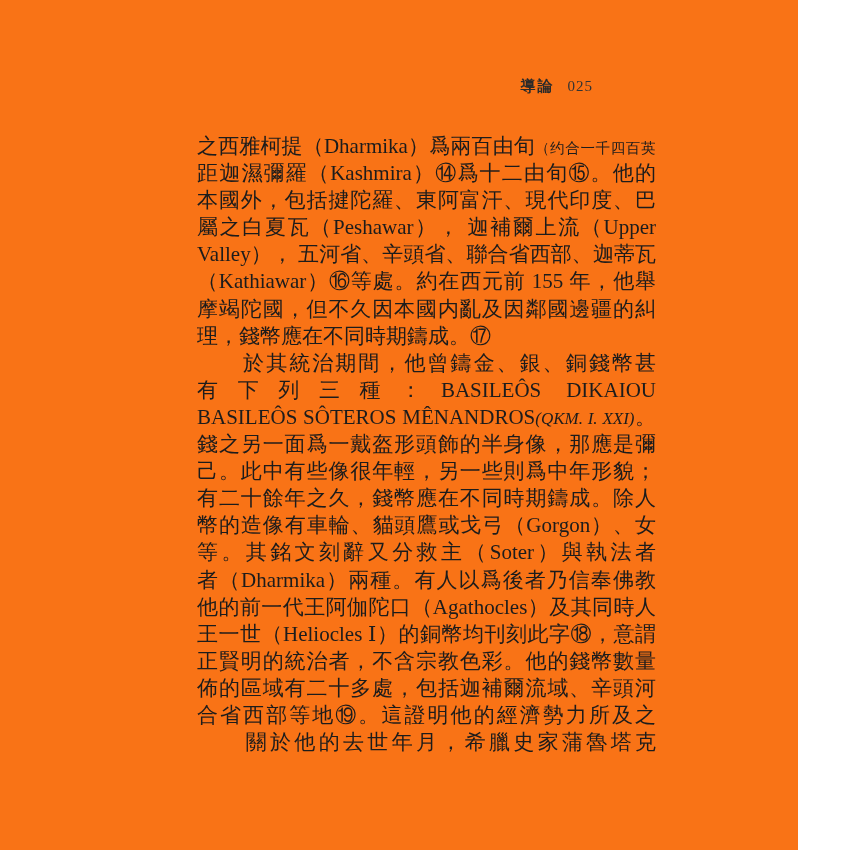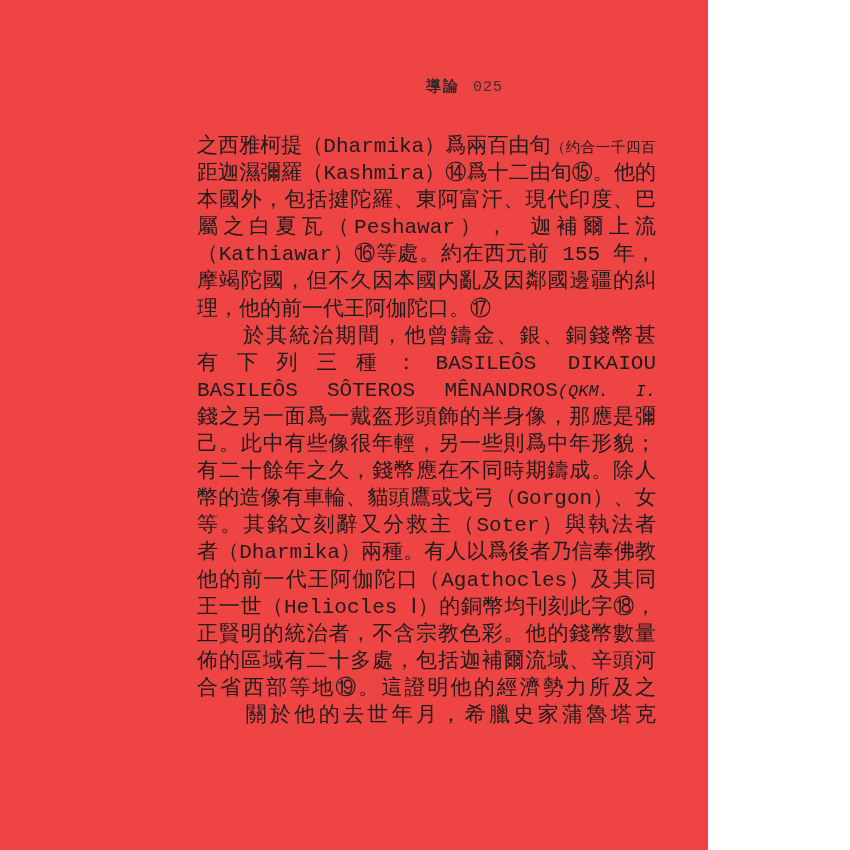--- a/index.html
+++ b/index.html
@@ -5,23 +5,22 @@
   * { margin: 0; padding: 0; box-sizing: border-box; }
   html, body {
     width: 850px; height: 850px;
     background: #ffffff;
     font-family: "Liberation Serif", "DejaVu Serif", serif;
     color: #1c1c1c;
     overflow: hidden;
   }
   .page {
     position: relative;
-    width: 708px; height: 850px;
-    background: #ef4444;
-    font-family: Liberation Mono, monospace;
+    width: 798px; height: 850px;
+    background: #f97316;
   }
   .running-head {
     position: absolute;
     top: 77px;
     right: 205px;
     display: flex;
     align-items: baseline;
     gap: 13px;
     font-size: 15px;
     color: #2a2a2a;
@@ -70,23 +69,24 @@
   <div class="running-head">
     <span class="chapter">導論</span>
     <span class="folio">025</span>
   </div>
 
   <div class="body-text">
     <div class="line"><span>之西雅柯提（Dharmika）爲兩百由旬</span><span class="annot-small">（约合一千四百英哩）</span></div>
     <div class="line">距迦濕彌羅（Kashmira）⑭爲十二由旬⑮。他的領土除大夏</div>
     <div class="line">本國外，包括揵陀羅、東阿富汗、現代印度、巴基斯坦所</div>
     <div class="line">屬之白夏瓦（Peshawar）， 迦補爾上流（Upper Kabul</div>
+    <div class="line">Valley）， 五河省、辛頭省、聯合省西部、迦蒂瓦</div>
     <div class="line">（Kathiawar）⑯等處。約在西元前 155 年，他舉兵侵襲中印</div>
     <div class="line">摩竭陀國，但不久因本國内亂及因鄰國邊疆的糾紛急待處</div>
-    <div class="line end-left">理，他的前一代王阿伽陀口。⑰</div>
+    <div class="line end-left">理，錢幣應在不同時期鑄成。⑰</div>
     <div class="line">　　於其統治期間，他曾鑄金、銀、銅錢幣甚多；其刻文</div>
     <div class="line">有下列三種：BASILEÔS DIKAIOU MENANDROU,</div>
     <div class="line"><span>BASILEÔS SÔTEROS MÊNANDROS</span><span class="annot-italic">(QKM. I. XXI)</span><span>。</span></div>
     <div class="line">錢之另一面爲一戴盔形頭飾的半身像，那應是彌蘭王自</div>
     <div class="line">己。此中有些像很年輕，另一些則爲中年形貌；因其在位</div>
     <div class="line">有二十餘年之久，錢幣應在不同時期鑄成。除人像外，錢</div>
     <div class="line">幣的造像有車輪、貓頭鷹或戈弓（Gorgon）、女怪之頭等</div>
     <div class="line">等。其銘文刻辭又分救主（Soter）與執法者（Dikaio）或公正</div>
     <div class="line">者（Dharmika）兩種。有人以爲後者乃信奉佛教的表示。但</div>
     <div class="line">他的前一代王阿伽陀口（Agathocles）及其同時人赫里俄口</div>

